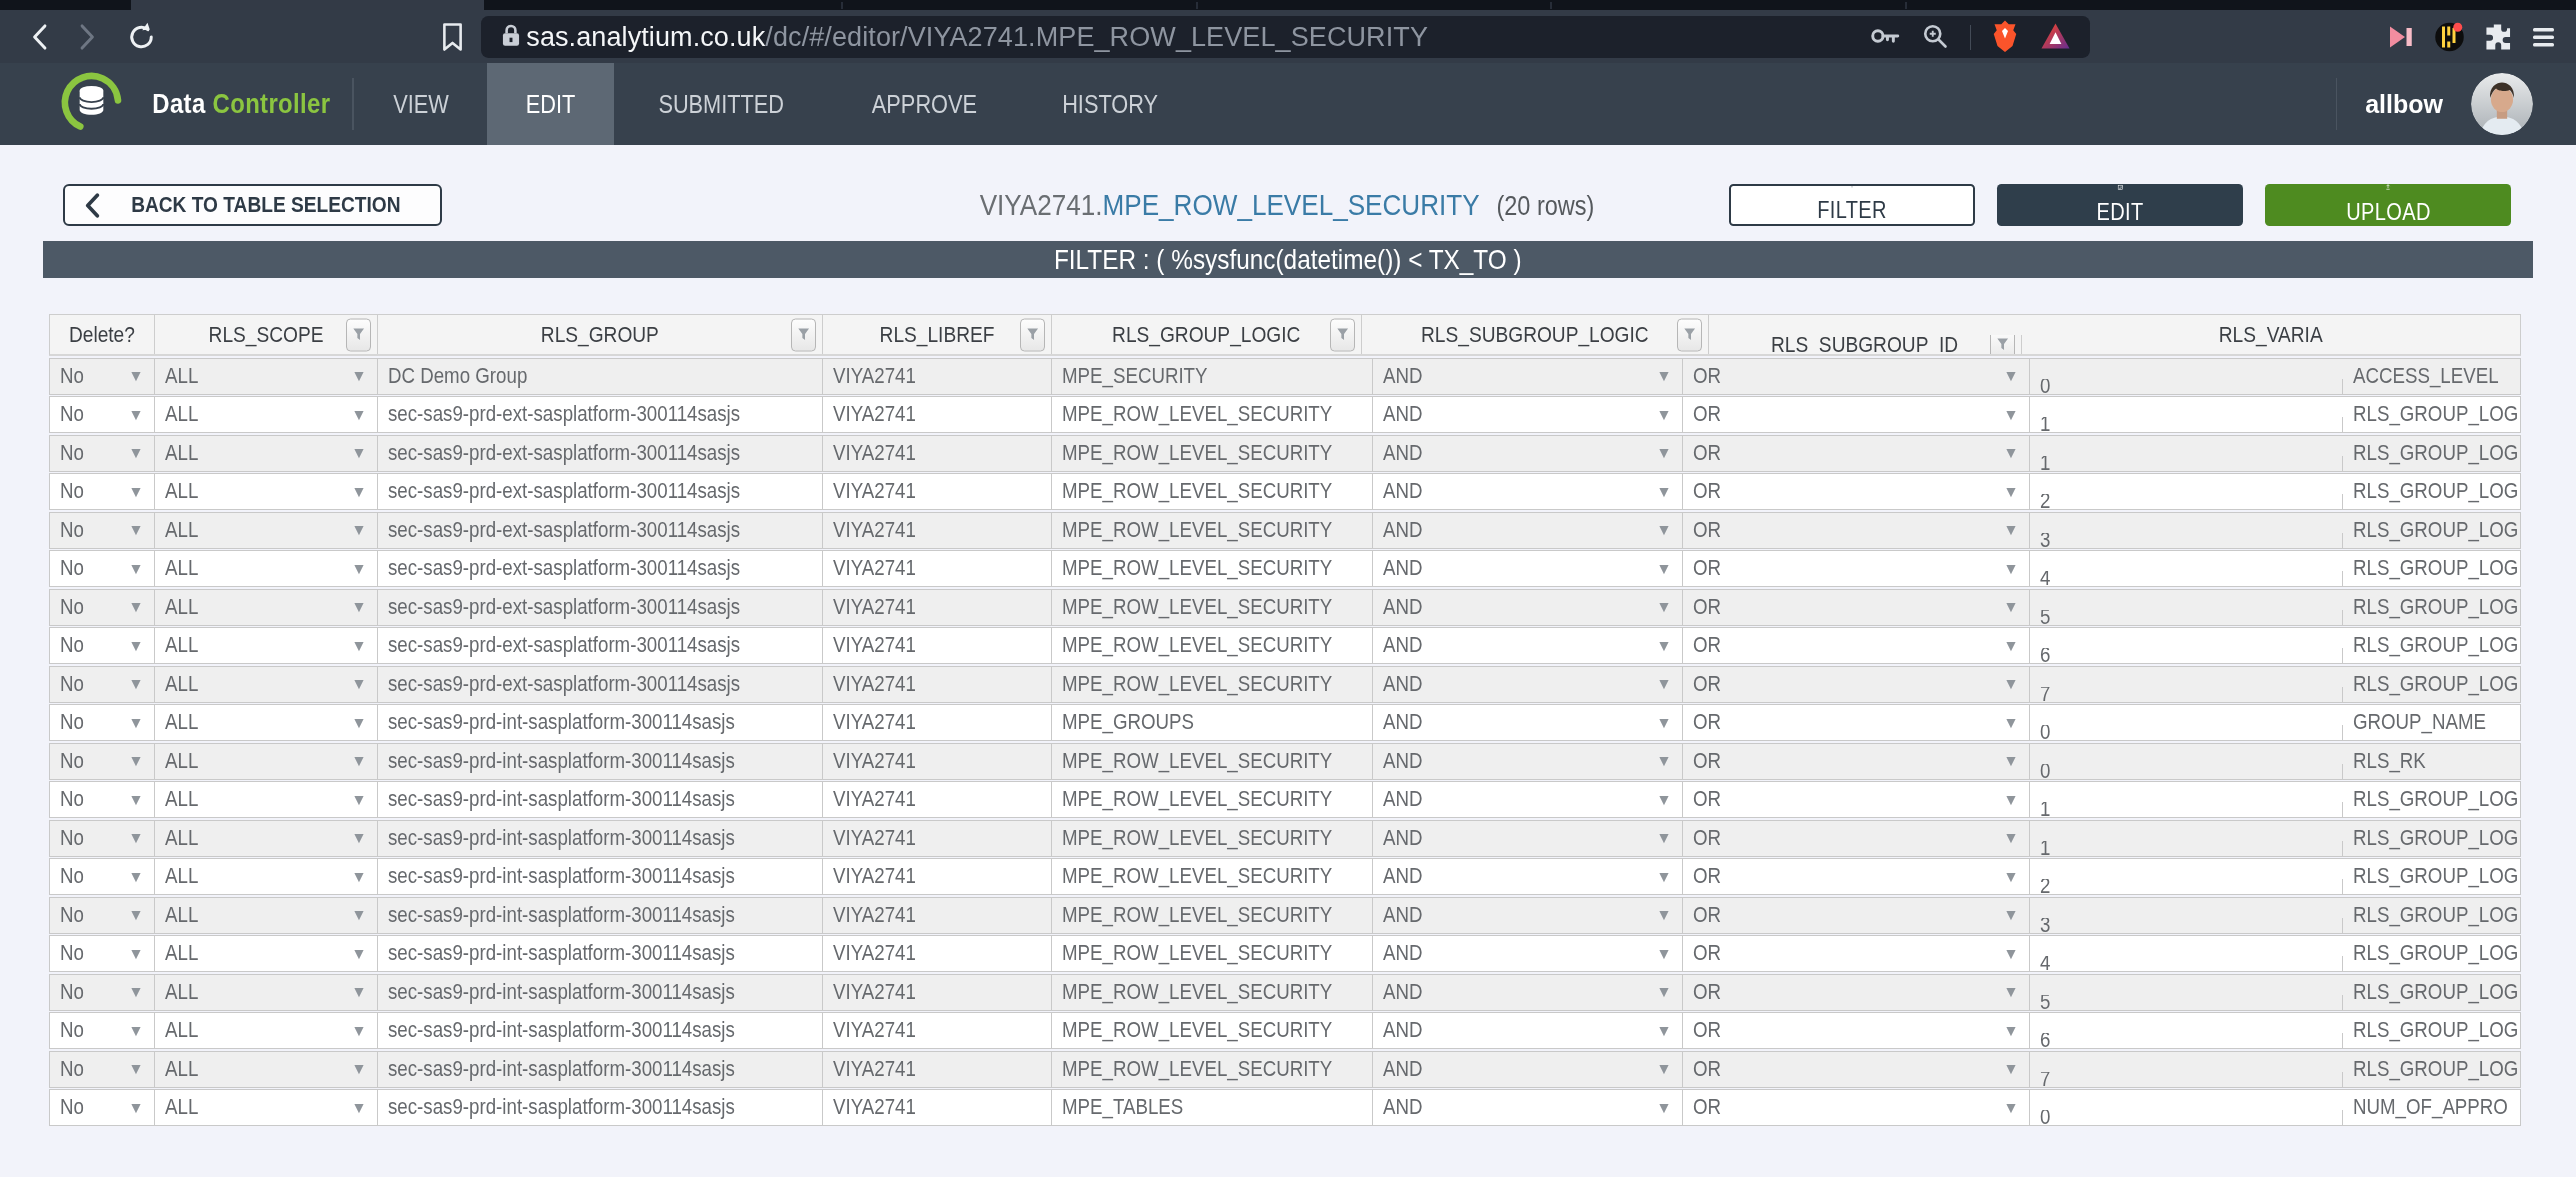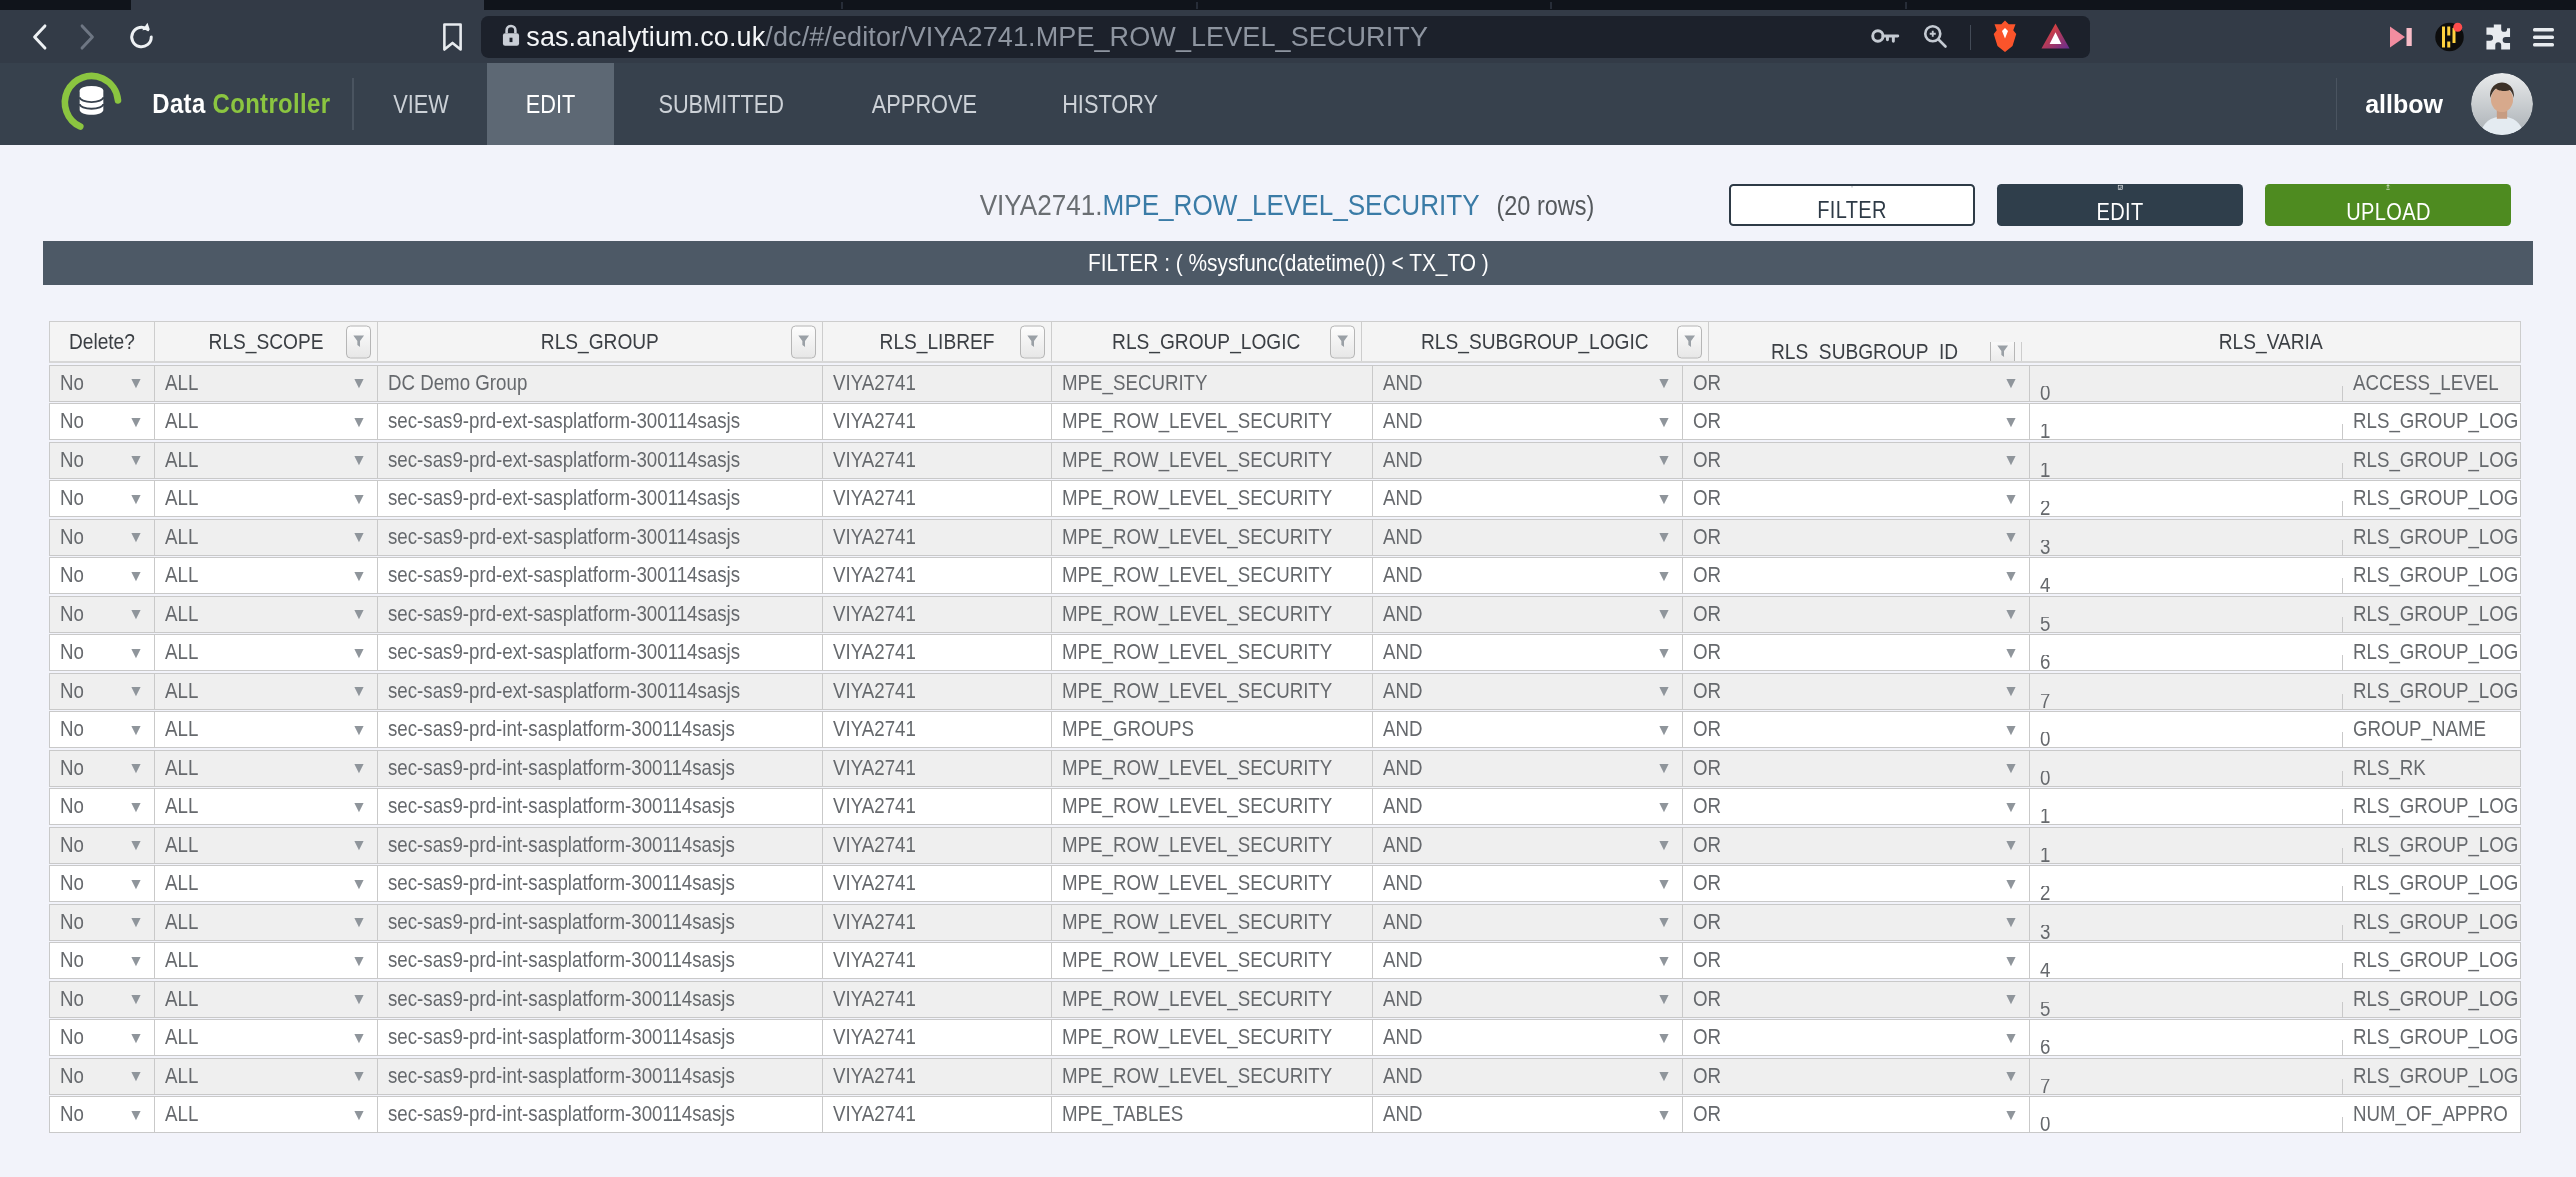--- a/index.html
+++ b/index.html
@@ -48,22 +48,22 @@
   .t-tbl { color:#3a7ba6; }
   .t-rows { color:#55595d; font-size:27px; margin-left:19.3px; }
   .action-btns { margin-left:auto; display:flex; gap:22px; }
   .btn { height:42px; min-width:246px; display:inline-flex; align-items:center; justify-content:center; gap:9px;
          font-size:23px; border-radius:4.5px; cursor:pointer; letter-spacing:0.4px;flex-direction:column; }
   .btn-filter { background:#ffffff; border:2.2px solid #2e3a46; color:#2e3a46; }
   .btn-edit   { background:#2f3e4b; color:#ffffff; }
   .btn-upload { background:#4e8b20; color:#ffffff; }
 
   
-  .filter-banner { margin:15px 43px 0; height:44px; background:#4d5966; color:#ffffff;
-                   display:flex; align-items:center; justify-content:center; font-size:24px; }
+  .filter-banner { margin:15px 43px 0; height:37px; background:#4d5966; color:#ffffff;
+                   display:flex; align-items:center; justify-content:center; font-size:28px; }
 
   
   .table-wrap { margin:36px 0 0 49px; width:2472px; overflow:hidden; }
   .thead { display:flex; height:42px; background:#f4f4f4; border:0.7px solid #cdcdcd; border-bottom:2.2px solid #d7d7d7; margin-bottom:1.5px; }
   .th { position:relative; display:flex; align-items:center; justify-content:center;
         font-size:22px; color:#3b3f44; border-right:0.7px solid #cdcdcd; overflow:hidden; }
   .th:last-child { border-right:none; }
   .hfilter { position:absolute; right:6px; top:50%; transform:translateY(-50%); width:25px; height:33px;
              border:0.7px solid #b6b6b6; border-radius:4.5px; background:linear-gradient(#fdfdfd,#e7e7e7);
              display:flex; align-items:center; justify-content:center; cursor:pointer; }
@@ -232,20 +232,26 @@
           <rect x="35" y="46" width="14" height="16" fill="#c79c82"></rect>
           <ellipse cx="42" cy="36" rx="15" ry="17" fill="#d7a98c"></ellipse>
           <path d="M26 34c-2-15 9-21 16-21s18 6 16 21c-1.5-7-4-10-6-11-3 2-16 2-18-2-3 2-6.5 7-8 13z" fill="#3c3128"></path>
         </g>
       </svg>
     </span>
   </div>
 </div>
 
 <div class="toolbar">
+  <span class="back-btn">
+    <svg width="16.3" height="25" viewBox="0 0 22 34">
+        <path d="M18 3 L5 17 L18 31" fill="none" stroke="#2e3a46" stroke-width="5" stroke-linecap="round" stroke-linejoin="round"></path>
+      </svg>
+    <span class="cond">BACK TO TABLE SELECTION</span>
+  </span>
 
   <span class="page-title"><span class="cond"><span class="t-lib">VIYA2741.</span><span class="t-tbl">MPE_ROW_LEVEL_SECURITY</span><span class="t-rows">(20 rows)</span></span></span>
 
   <span class="action-btns">
     <span class="btn btn-filter">
       <svg width="22" height="24" viewBox="0 0 30 32">
           <path d="M3 4h24l-9 11v12l-6-4V15z" fill="none" stroke="#2e3a46" stroke-width="2.5" stroke-linejoin="round"></path>
         </svg>
       <span class="cond">FILTER</span>
     </span>

